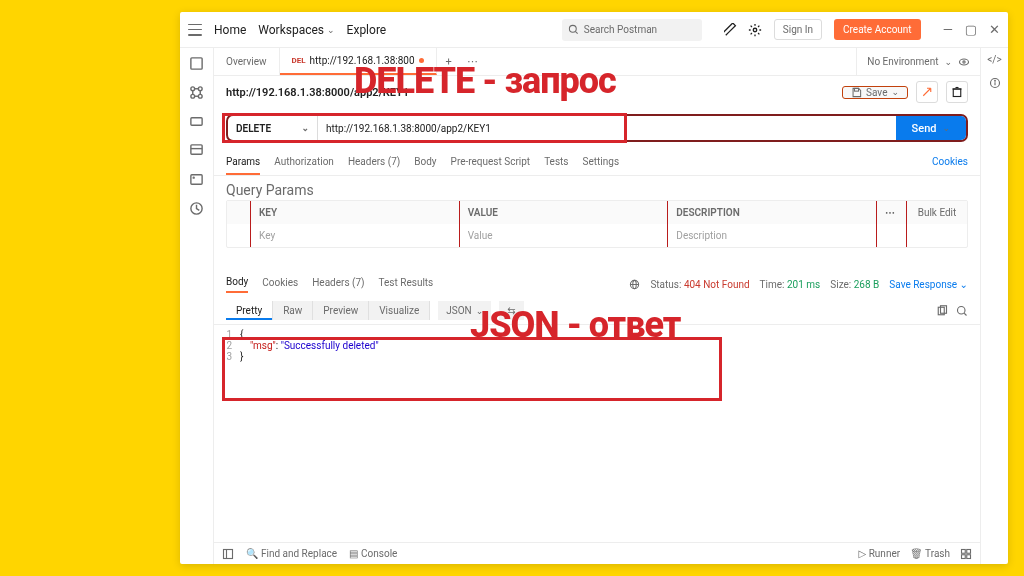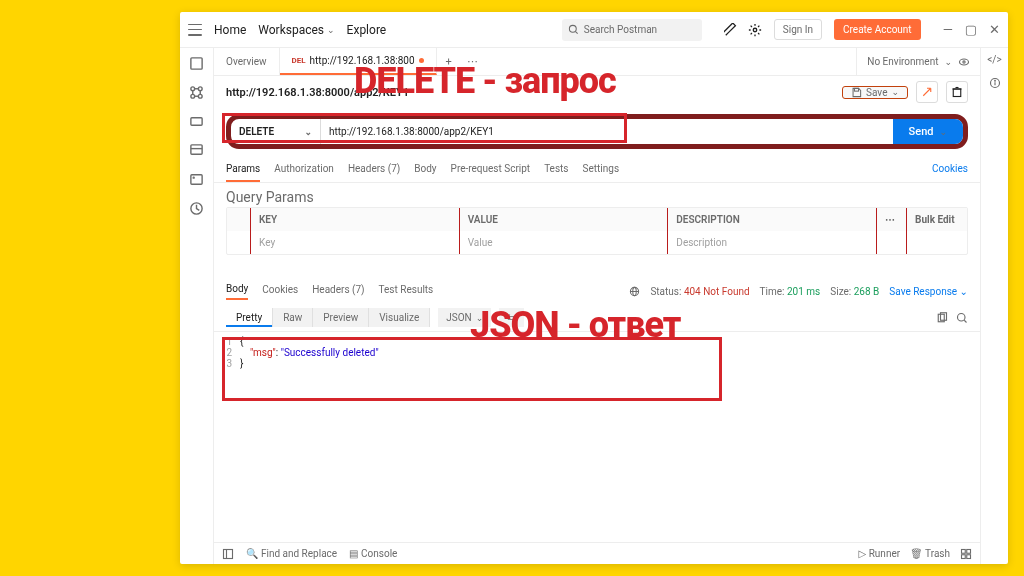--- a/index.html
+++ b/index.html
@@ -28,36 +28,36 @@
 .tab .dot{width:5px;height:5px;background:#ff6c37;border-radius:50%}
 .tabplus{width:24px;display:flex;align-items:center;justify-content:center;color:#6b6b6b;cursor:pointer}
 .env{margin-left:auto;padding:0 10px;display:flex;align-items:center;gap:6px;color:#6b6b6b;font-size:10px;border-left:1px solid #ededed}
 .titlerow{height:32px;display:flex;align-items:center;padding:0 12px;gap:8px}
 .titlerow .ttl{font-weight:600;font-size:11px}
 .savebtn{margin-left:auto;display:flex;align-items:center;gap:4px;padding:0 8px;border:1px solid #c2410c;border-radius:3px;font-size:10px;color:#6b6b6b;background:#f8f8f8;cursor:pointer}
 .iconbtn{width:22px;height:22px;border:1px solid #dcdcdc;border-radius:3px;display:flex;align-items:center;justify-content:center;cursor:pointer}
 .iconbtn.orange svg{stroke:#ff6c37}
 .rightstrip{width:28px;border-left:1px solid #ededed;display:flex;flex-direction:column;align-items:center;padding-top:6px;gap:12px;color:#6b6b6b;font-size:10px}
 .reqblock{padding:6px 12px}
-.reqbar{display:flex;border:5px solid #7f1d1d;border-radius:13px;overflow:hidden;height:35px}
+.reqbar{display:flex;border:2px solid #7f1d1d;border-radius:7px;overflow:hidden;height:28px}
 .method{width:90px;display:flex;align-items:center;justify-content:space-between;padding:0 8px;font-weight:600;font-size:10px;color:#212121;border-right:1px solid #dcdcdc;cursor:pointer}
 .urlinput{flex:1;padding:0 8px;font-size:10px;display:flex;align-items:center}
 .sendbtn{background:#097bed;color:#fff;display:flex;align-items:center;padding:0 16px;font-size:11px;font-weight:500;cursor:pointer;gap:6px}
 .reqtabs{display:flex;gap:14px;padding:8px 12px 0;font-size:10px;color:#6b6b6b;border-bottom:1px solid #ededed}
 .reqtabs .rt{padding-bottom:6px;cursor:pointer}
 .reqtabs .rt.active{color:#212121;border-bottom:2px solid #ff6c37}
 .reqtabs .cookies{margin-left:auto;color:#097bed;cursor:pointer}
 .qp{padding:6px 12px 2px;font-size:14px;color:#6b6b6b}
 .paramtable{margin:0 12px;border:1px solid #ededed;border-radius:2px}
 .paramtable .hdr,.paramtable .row{display:grid;grid-template-columns:24px 1fr 1fr 1fr 30px 60px;font-size:10px}
 .paramtable .hdr{background:#fafafa;color:#6b6b6b;font-weight:600}
 .paramtable .hdr>div,.paramtable .row>div{padding:6px 8px;border-right:1px solid #b91c1c}
 .paramtable .hdr>div:last-child,.paramtable .row>div:last-child{border-right:none}
 .paramtable .row{color:#a0a0a0}
-.paramtable .bulk{color:#6b6b6b;font-weight:700;}
+.paramtable .bulk{color:#6b6b6b;font-weight:400;text-align:center}
 .gap{flex:0 0 24px}
 .resphdr{display:flex;align-items:center;padding:4px 12px;gap:14px;font-size:10px;color:#6b6b6b}
 .resphdr .rt{cursor:pointer;padding-bottom:4px}
 .resphdr .rt.active{color:#212121;border-bottom:2px solid #ff6c37}
 .resphdr .meta{margin-left:auto;display:flex;gap:10px;align-items:center}
 .resphdr .st404{color:#c93a2e}
 .resphdr .val{color:#1a9e5c}
 .resphdr .save{color:#097bed;cursor:pointer}
 .viewrow{display:flex;align-items:center;padding:4px 12px;gap:0;font-size:10px;color:#6b6b6b;border-bottom:1px solid #ededed}
 .viewrow .vb{padding:4px 10px;background:#f2f2f2;cursor:pointer;border-right:1px solid #e0e0e0}

